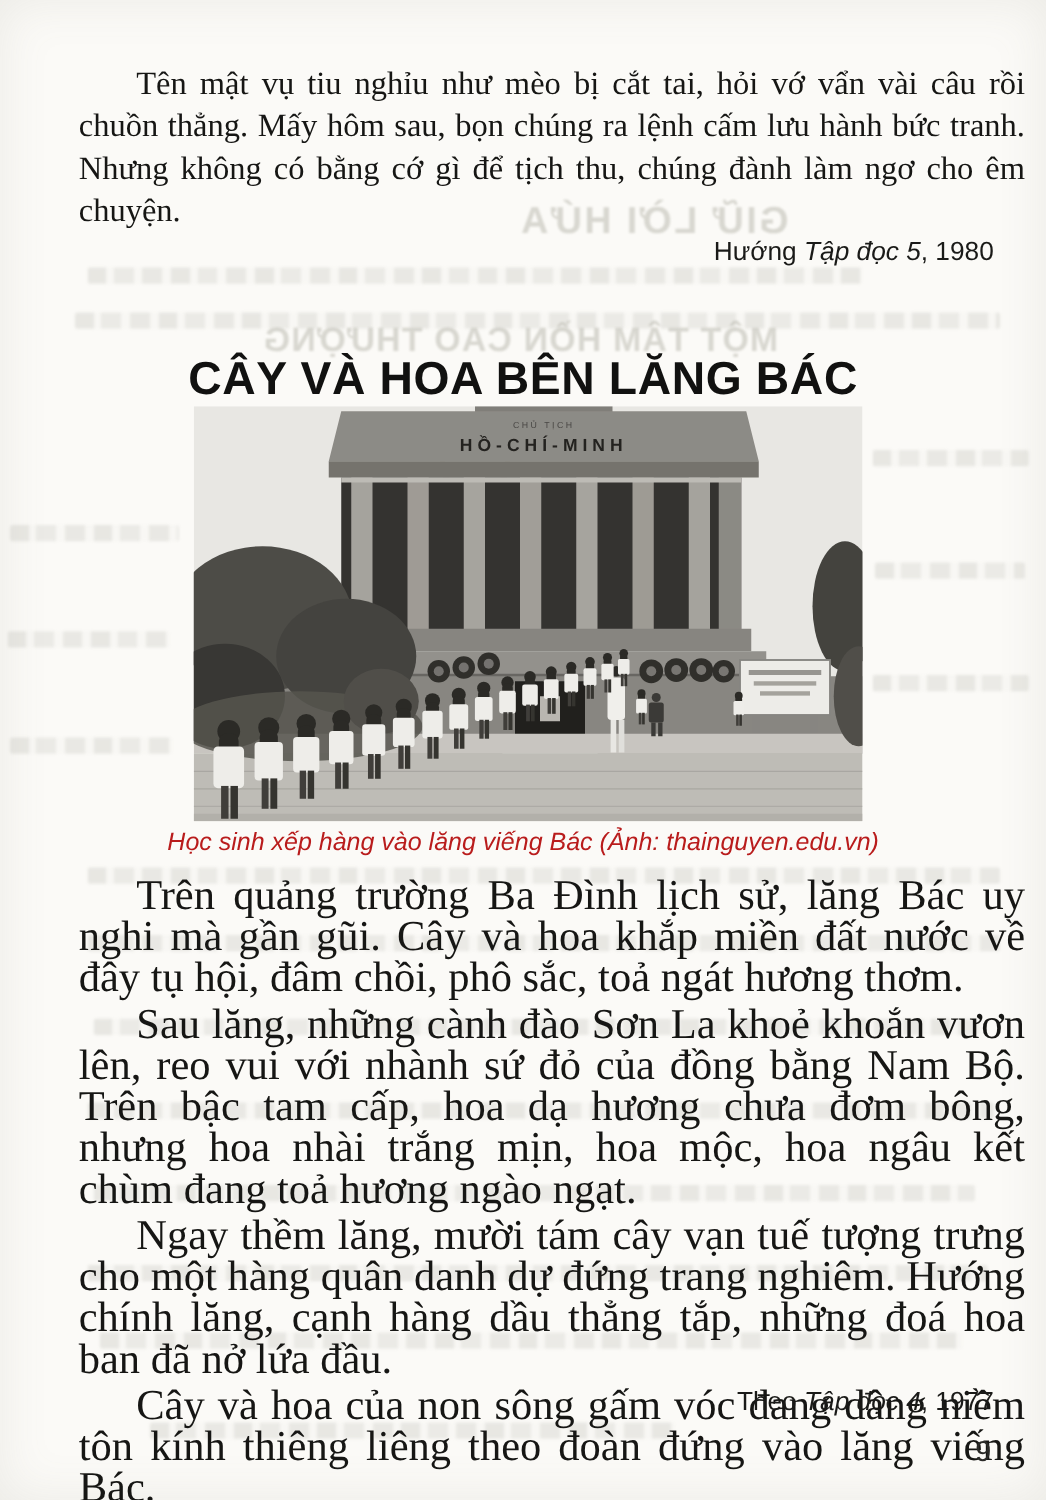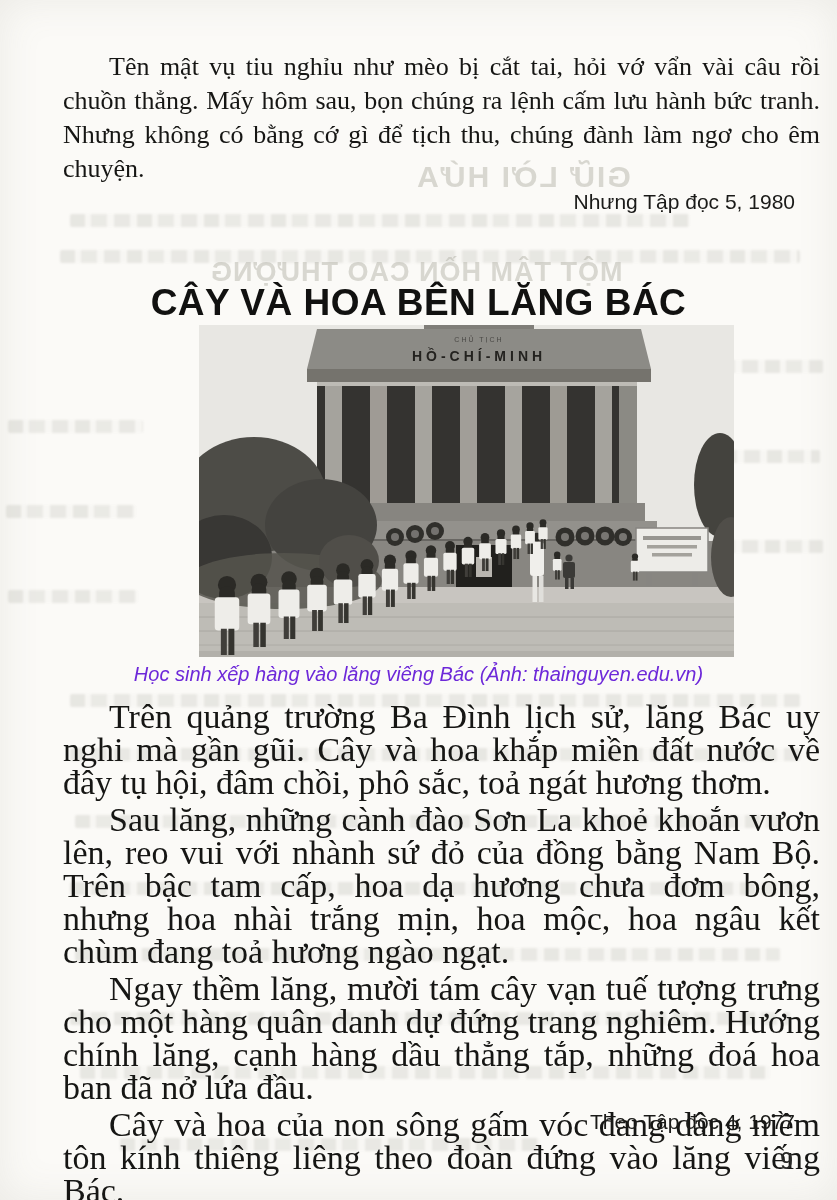--- a/index.html
+++ b/index.html
@@ -37,37 +37,37 @@
   .excerpt{
     position:absolute;left:63px;width:757px;top:50px;z-index:2;
     font-size:26px;line-height:34px;text-align:justify;text-indent:46px;
     margin:0;
   }
   .attribution{
     position:absolute;right:42px;z-index:2;
     font-family:"Liberation Sans","DejaVu Sans",sans-serif;
     font-size:21px;color:#1a1a18;
   }
-  .attribution .src{}
+  .attribution .src{font-style:italic;}
   .attr-top{top:190px;}
   .attr-bottom{top:1110px;text-align:right;}
   .headline{
     position:absolute;left:0;right:0;top:282px;z-index:2;
     text-align:center;margin:0;
     font-family:"Liberation Sans","DejaVu Sans",sans-serif;
     font-weight:bold;font-size:37px;letter-spacing:.5px;color:#111110;
   }
   .photo-wrap{
-    position:absolute;left:155px;top:325px;width:535px;height:392px;z-index:2;margin-left:44px;
+    position:absolute;left:155px;top:325px;width:535px;height:392px;z-index:2;
   }
   .caption{
     position:absolute;left:0;right:0;top:663px;z-index:2;
     text-align:center;margin:0;
     font-family:"Liberation Sans","DejaVu Sans",sans-serif;
-    font-style:italic;font-size:20px;color:#6d28d9;
+    font-style:italic;font-size:20px;color:#b91c1c;
   }
   .bodytext{
     position:absolute;left:63px;width:757px;top:700px;z-index:2;
     font-size:34px;line-height:33px;text-align:justify;
   }
   .bodytext p{margin:0 0 4px 0;text-indent:46px;}
   .pageno{
     position:absolute;right:44px;top:1148px;z-index:2;
     font-family:"Liberation Sans","DejaVu Sans",sans-serif;
     font-size:23px;color:#2a2a28;
@@ -94,21 +94,21 @@
   <div class="noise" style="left:75px;top:815px;width:710px;"></div>
   <div class="noise" style="left:70px;top:882px;width:725px;"></div>
   <div class="noise" style="left:75px;top:948px;width:705px;"></div>
   <div class="noise" style="left:70px;top:1012px;width:720px;"></div>
   <div class="noise" style="left:80px;top:1066px;width:690px;"></div>
   <div class="noise" style="left:120px;top:1138px;width:420px;"></div>
 
   <p class="excerpt">Tên mật vụ tiu nghỉu như mèo bị cắt tai, hỏi vớ vẩn vài câu rồi chuồn thẳng. Mấy hôm sau, bọn chúng ra lệnh cấm lưu hành bức tranh. Nhưng không có bằng cớ gì để tịch thu, chúng đành làm ngơ cho êm chuyện.</p>
 
   <div class="attribution attr-top">
-    <span>Nhưng </span><span class="src">Tập đọc 5</span><span>, 1980</span>
+    <span>Hướng </span><span class="src">Tập đọc 5</span><span>, 1980</span>
   </div>
 
   <h1 class="headline">CÂY VÀ HOA BÊN LĂNG BÁC</h1>
 
   <div class="photo-wrap">
     <svg width="535" height="332" viewBox="0 0 535 332">
       <defs>
         <g id="fig">
           <circle cx="10" cy="6" r="5.2" fill="#2b2a26"></circle>
           <rect x="5.5" y="7" width="9" height="15" rx="3.5" fill="#2b2a26"></rect>

